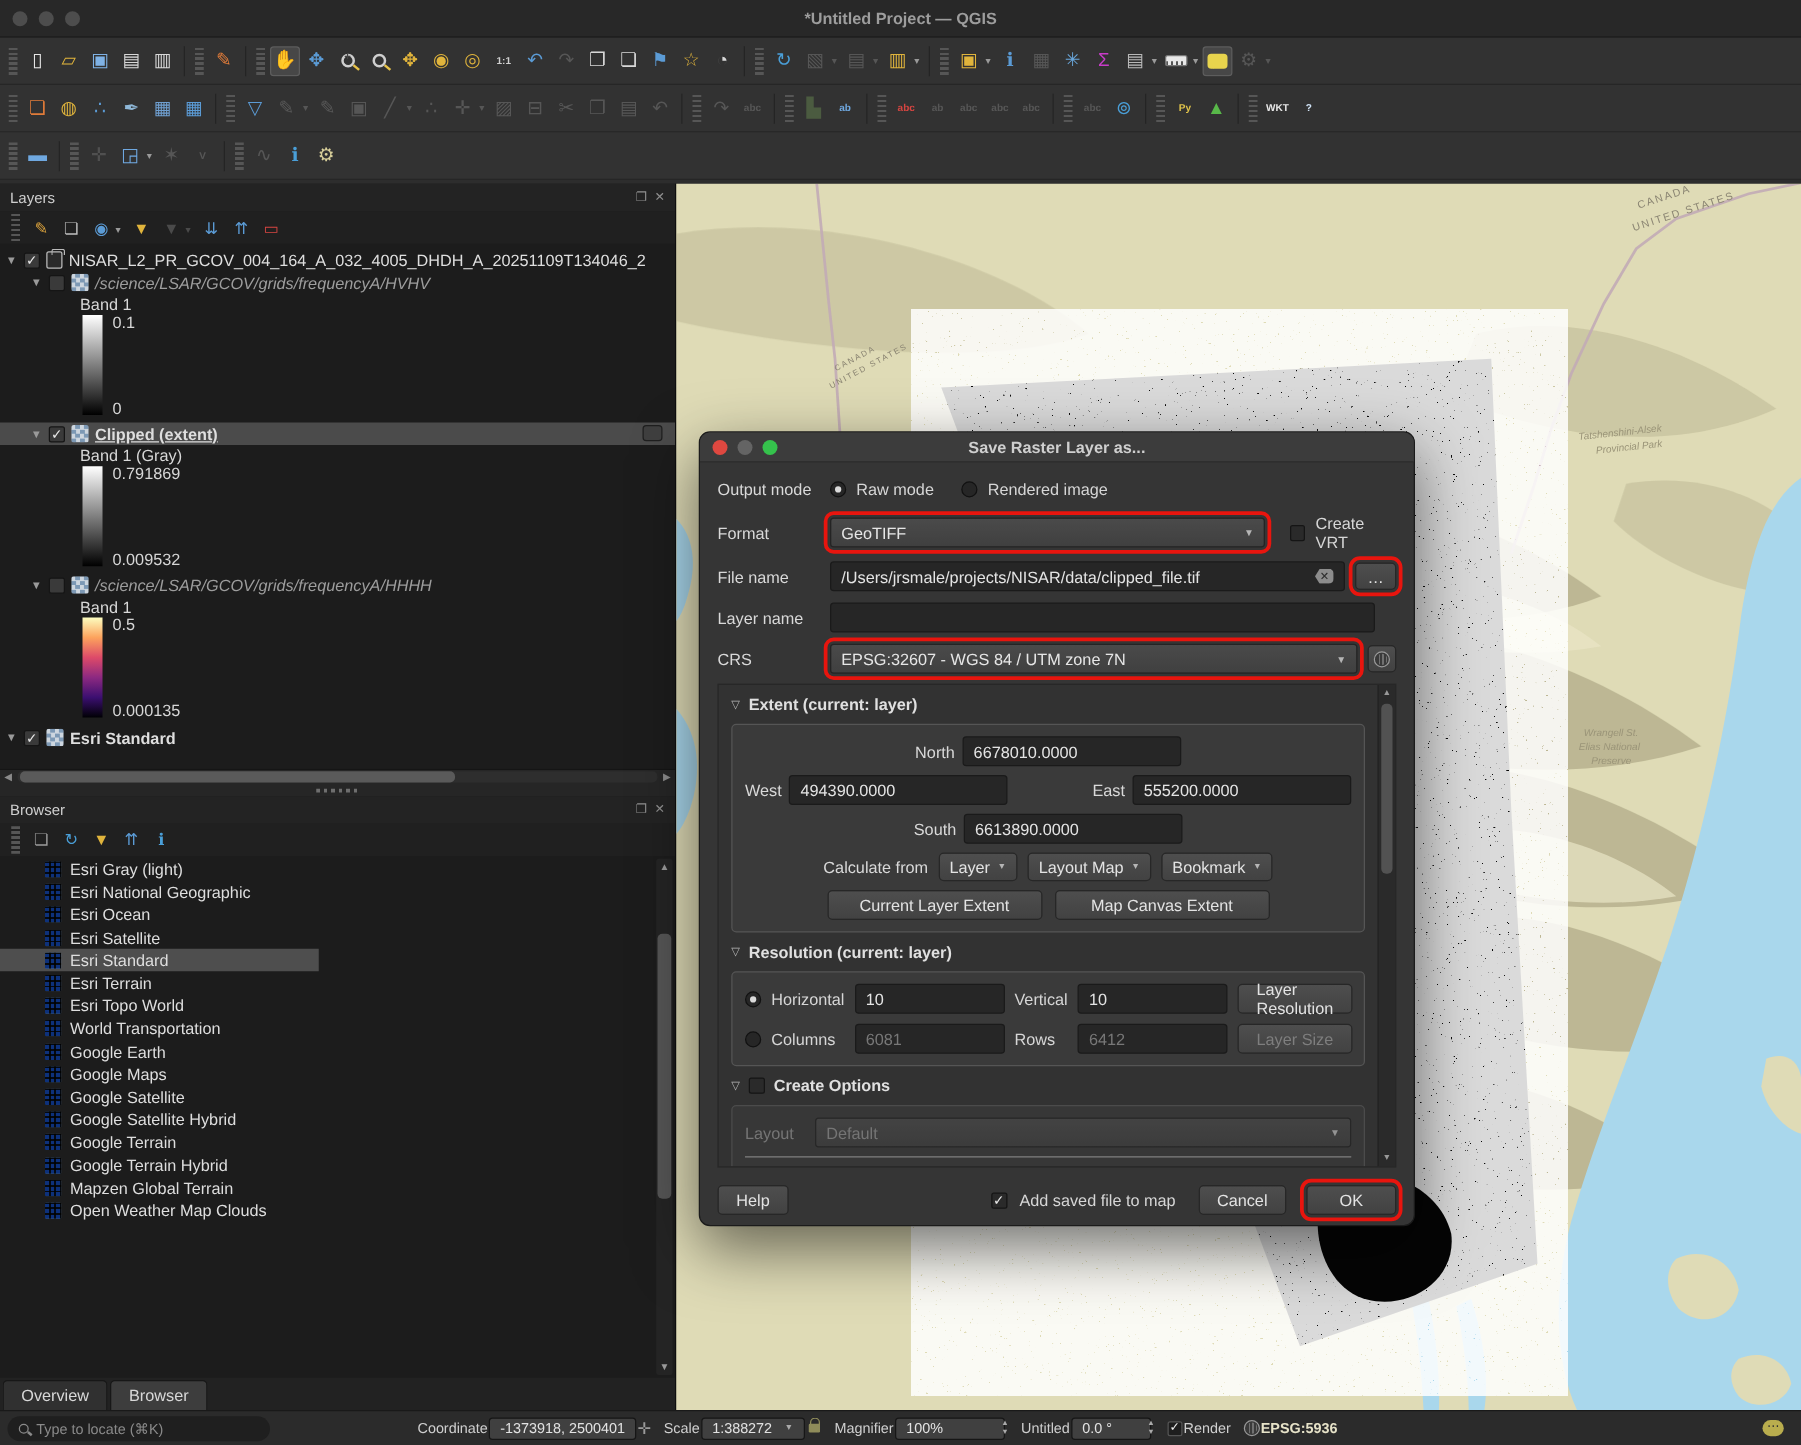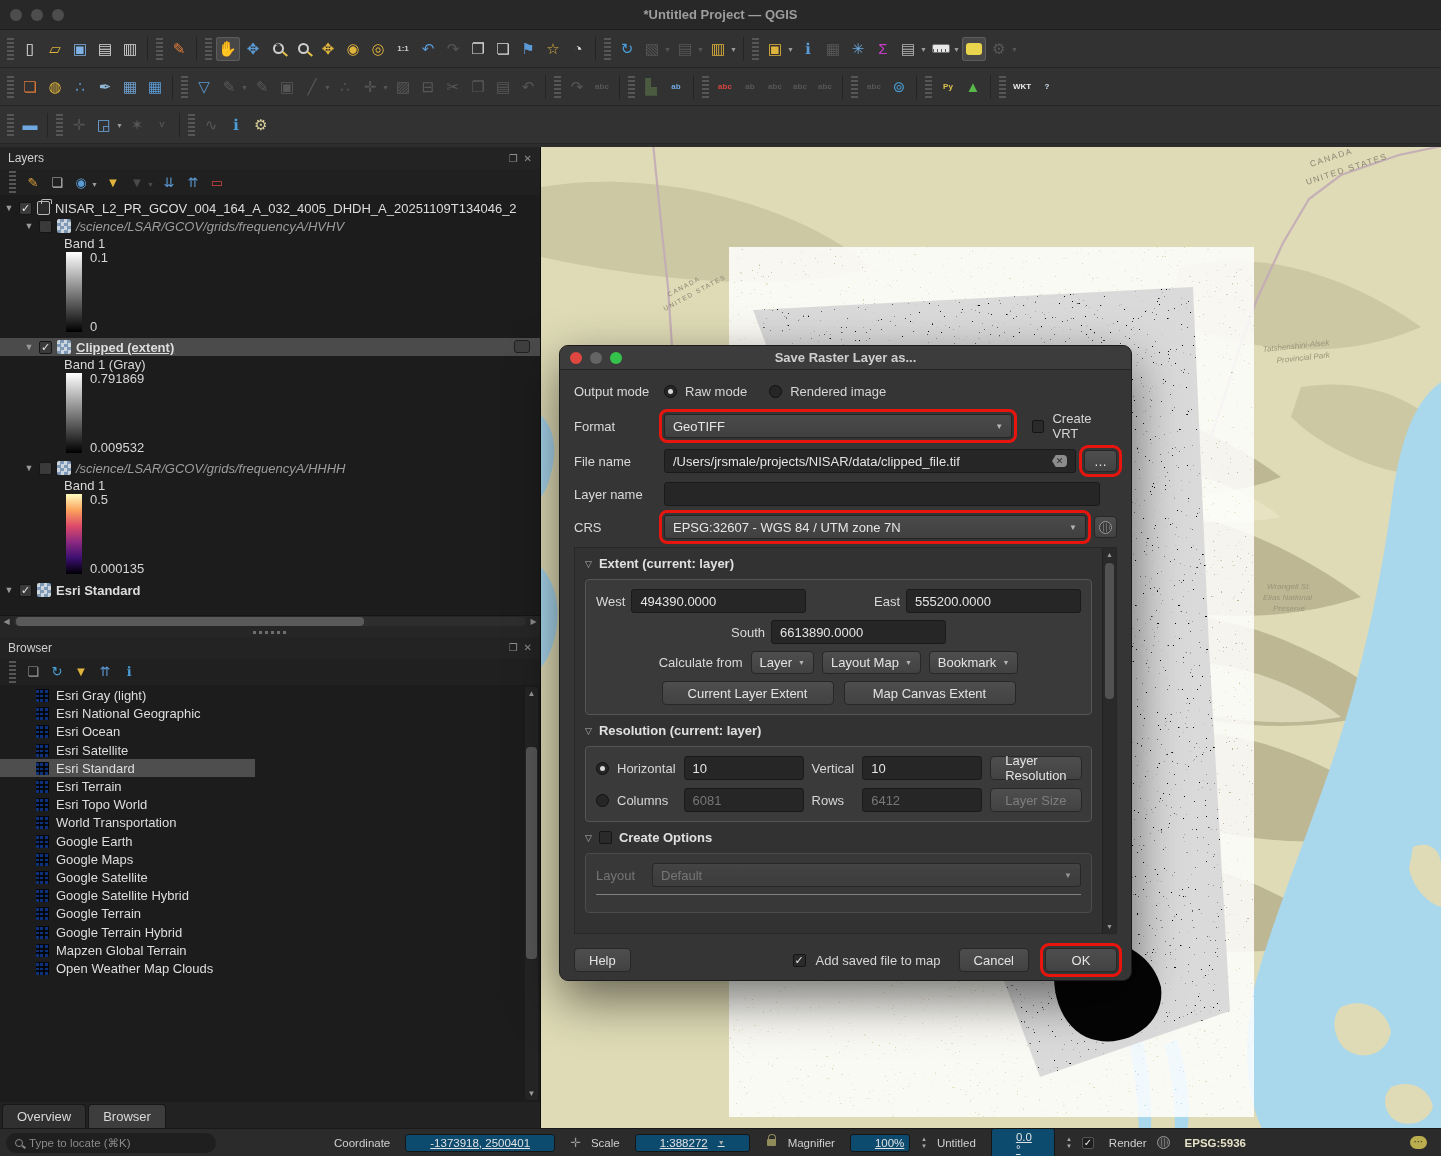--- a/index.html
+++ b/index.html
@@ -105,22 +105,22 @@
   .canvas svg { position:absolute; inset:0; }
 
   
   .statusbar { position:absolute; left:0; right:0; bottom:0; height:28px; background:#2b2b2b;
     border-top:1px solid #191919; display:flex; align-items:center; font-size:11.5px; color:#cfcfcf; }
   .locator { width:210px; height:20px; margin-left:6px; background:#1f1f1f; border-radius:10px;
     display:flex; align-items:center; gap:6px; padding:0 9px; color:#8a8a8a; }
   .loc-mag { width:8px; height:8px; border:1.5px solid #8a8a8a; border-radius:50%; position:relative; flex:0 0 auto;}
   .loc-mag:after { content:""; position:absolute; width:4px; height:1.5px; background:#8a8a8a;
     right:-4px; bottom:-2px; transform:rotate(40deg); }
-  .sb-item { display:flex; align-items:center; gap:15px; margin-left:10px; }
-  .sb-box { background:#0c4a6e; border:1px solid #161616; border-radius:3px; padding:2px 24px; color:#e2e2e2;text-decoration:underline;}
+  .sb-item { display:flex; align-items:center; gap:1px; margin-left:10px; }
+  .sb-box { background:#404040; border:1px solid #161616; border-radius:3px; padding:2px 8px; color:#e2e2e2;}
   .sb-spin { display:flex; flex-direction:column; font-size:6px; color:#aaa; line-height:1; gap:1px; margin-left:-4px;}
   .padlock { width:9px; height:7px; background:#8f8c5a; border-radius:1px; position:relative; margin:0 2px;}
   .padlock:before { content:""; position:absolute; left:1px; top:-5px; width:6px; height:5px;
     border:1.5px solid #8f8c5a; border-bottom:none; border-radius:4px 4px 0 0; }
   .sb-check { width:12px; height:12px; background:#1e1e1e; border:1px solid #555; border-radius:2px;
     display:flex; align-items:center; justify-content:center; color:#eee; font-size:10px; }
   .globe { width:13px; height:13px; border-radius:50%; border:1px solid #999; position:relative;
     background:radial-gradient(circle at 50% 50%, #3a3a3a 0 60%, #2a2a2a); }
   .globe:after { content:""; position:absolute; inset:1px; border-radius:50%;
     background:repeating-linear-gradient(90deg,transparent 0 2px,#888 2px 3px); opacity:.7;}
@@ -808,20 +808,26 @@
       </div>
 
       <div class="scrollarea">
         <div class="scontent">
 
           <div class="sect-head">
             <span class="tri">▽</span>
             <span>Extent (current: layer)</span>
           </div>
           <div class="groupbox">
+            <div class="exrow">
+              <span class="exlbl">North</span>
+              <div class="exfield">
+                  <span>6678010.0000</span>
+                </div>
+            </div>
             <div class="exrow" style="justify-content:space-between">
               <span style="display:flex;align-items:center;gap:6px">
                 <span class="exlbl">West</span>
                 <div class="exfield">
                     <span>494390.0000</span>
                   </div>
               </span>
               <span style="display:flex;align-items:center;gap:6px">
                 <span class="exlbl">East</span>
                 <div class="exfield">
@@ -935,21 +941,21 @@
     <div class="sb-item">
       <span>Scale</span>
       <span class="sb-box" style="display:flex;gap:10px;align-items:center">
         <span>1:388272</span>
         <span style="font-size:7px;color:#aaa">▼</span>
       </span>
       <span class="padlock"></span>
     </div>
     <div class="sb-item">
       <span>Magnifier</span>
-      <span class="sb-box" style="width:60px">100%</span>
+      <span class="sb-box" style="width:88px">100%</span>
       <span class="sb-spin">
           <span>▲</span>
           <span>▼</span>
         </span>
     </div>
     <div class="sb-item">
       <span>Untitled</span>
       <span class="sb-box" style="width:64px">0.0 °</span>
       <span class="sb-spin">
           <span>▲</span>

